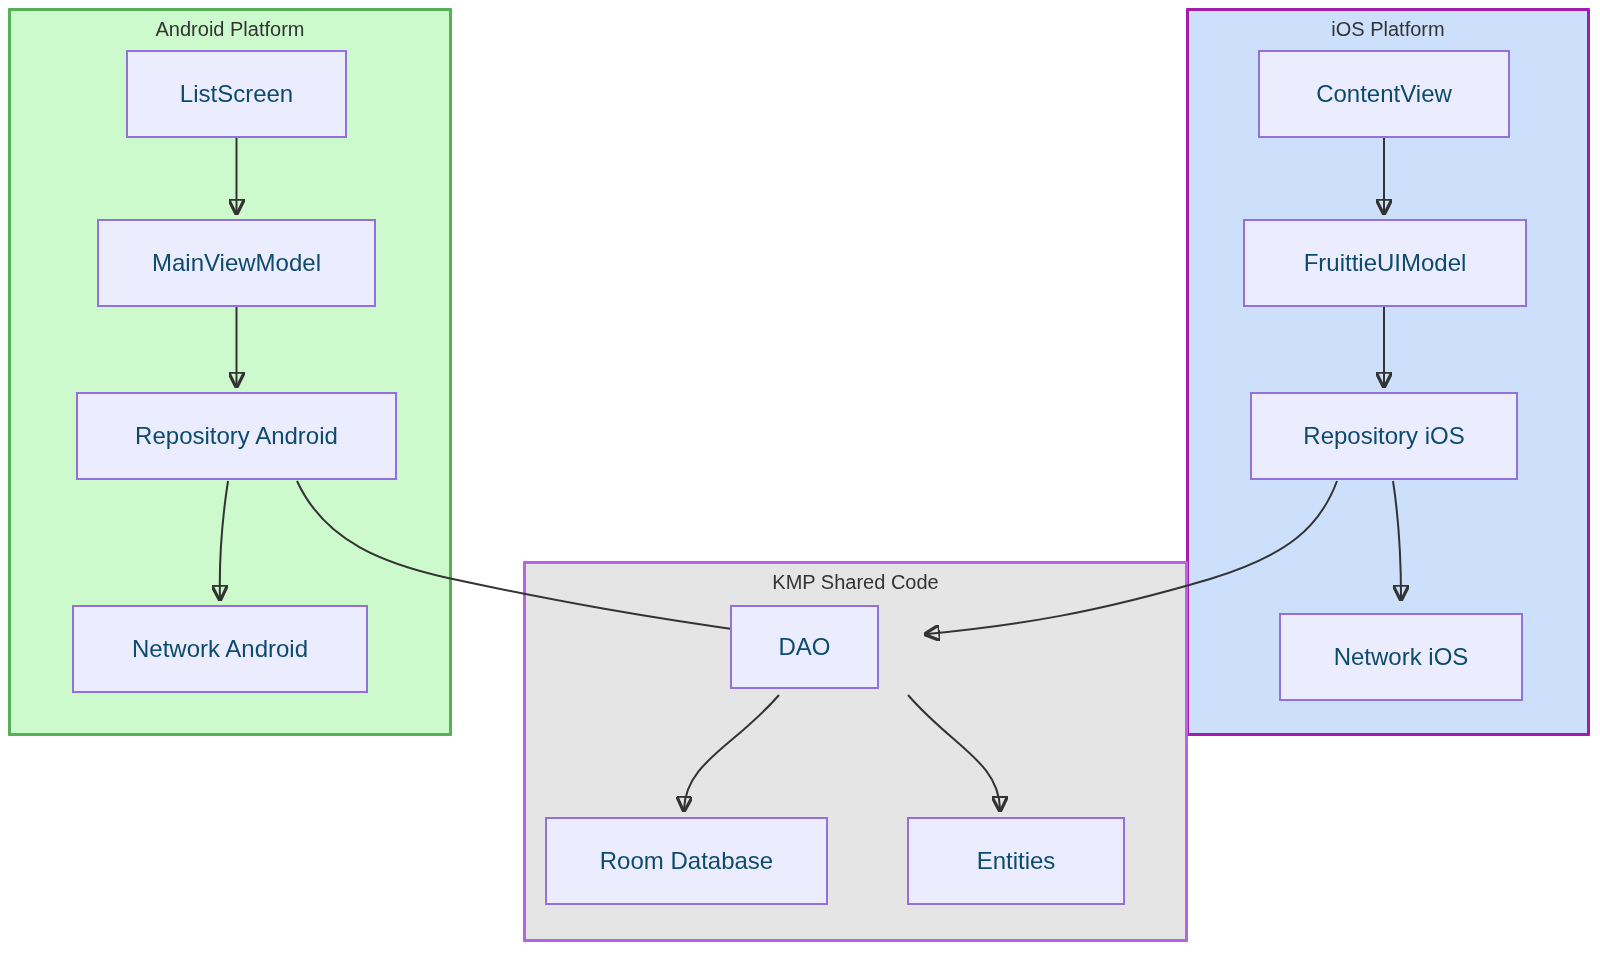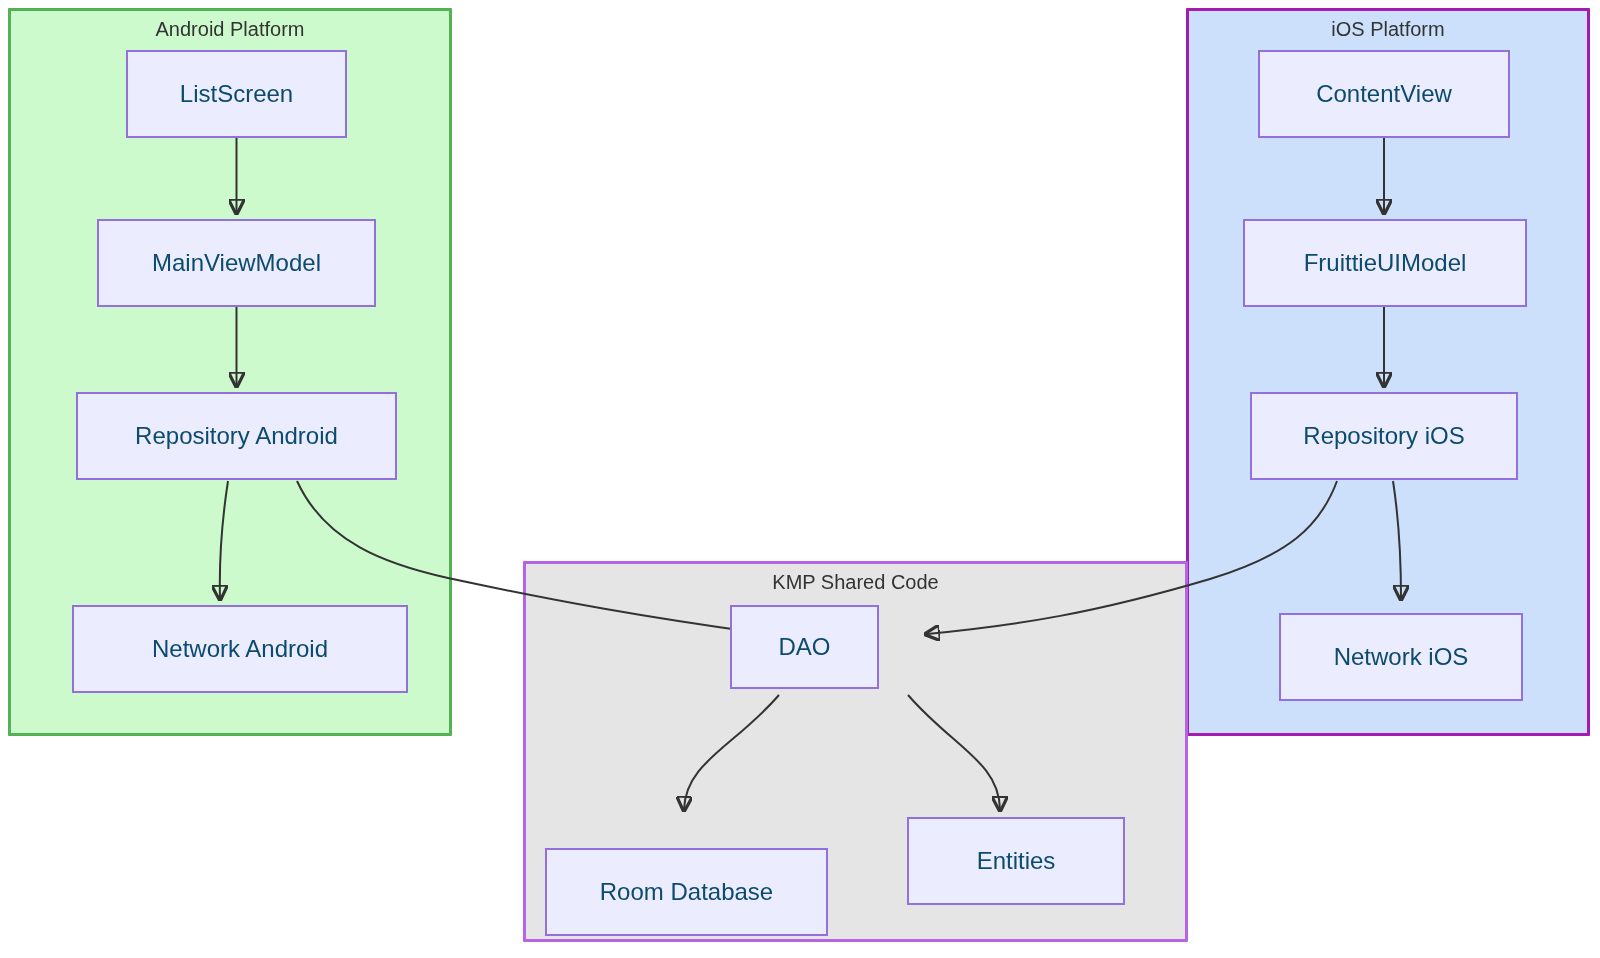--- a/index.html
+++ b/index.html
@@ -59,27 +59,27 @@
     display: flex;
     align-items: center;
     justify-content: center;
     font-size: 24px;
     color: #0c4a6e;
     text-align: center;
   }
   .n-listscreen       { left: 126px;  top: 50px;  width: 221px; height: 88px; }
   .n-mainviewmodel    { left: 97px;   top: 219px; width: 279px; height: 88px; }
   .n-repo-android     { left: 76px;   top: 392px; width: 321px; height: 88px; }
-  .n-network-android  { left: 72px;   top: 605px; width: 336px; height: 88px; }
+  .n-network-android  { left: 72px;   top: 605px; width: 296px; height: 88px; }
   .n-contentview      { left: 1258px; top: 50px;  width: 252px; height: 88px; }
   .n-fruittieuimodel  { left: 1243px; top: 219px; width: 284px; height: 88px; }
   .n-repo-ios         { left: 1250px; top: 392px; width: 268px; height: 88px; }
   .n-network-ios      { left: 1279px; top: 605px; width: 244px; height: 88px; margin-top: 8px; }
   .n-dao              { left: 730px;  top: 605px; width: 149px; height: 84px; }
-  .n-room-database    { left: 545px;  top: 817px; width: 283px; height: 88px; margin-top: 31px; }
+  .n-room-database    { left: 545px;  top: 817px; width: 283px; height: 88px; }
   .n-entities         { left: 907px;  top: 817px; width: 218px; height: 88px; }
 </style>
 </head>
 <body>
 
 <div class="canvas">
 
   <div class="cluster cluster-android">
     <div class="cluster-title">Android Platform</div>
   </div>

